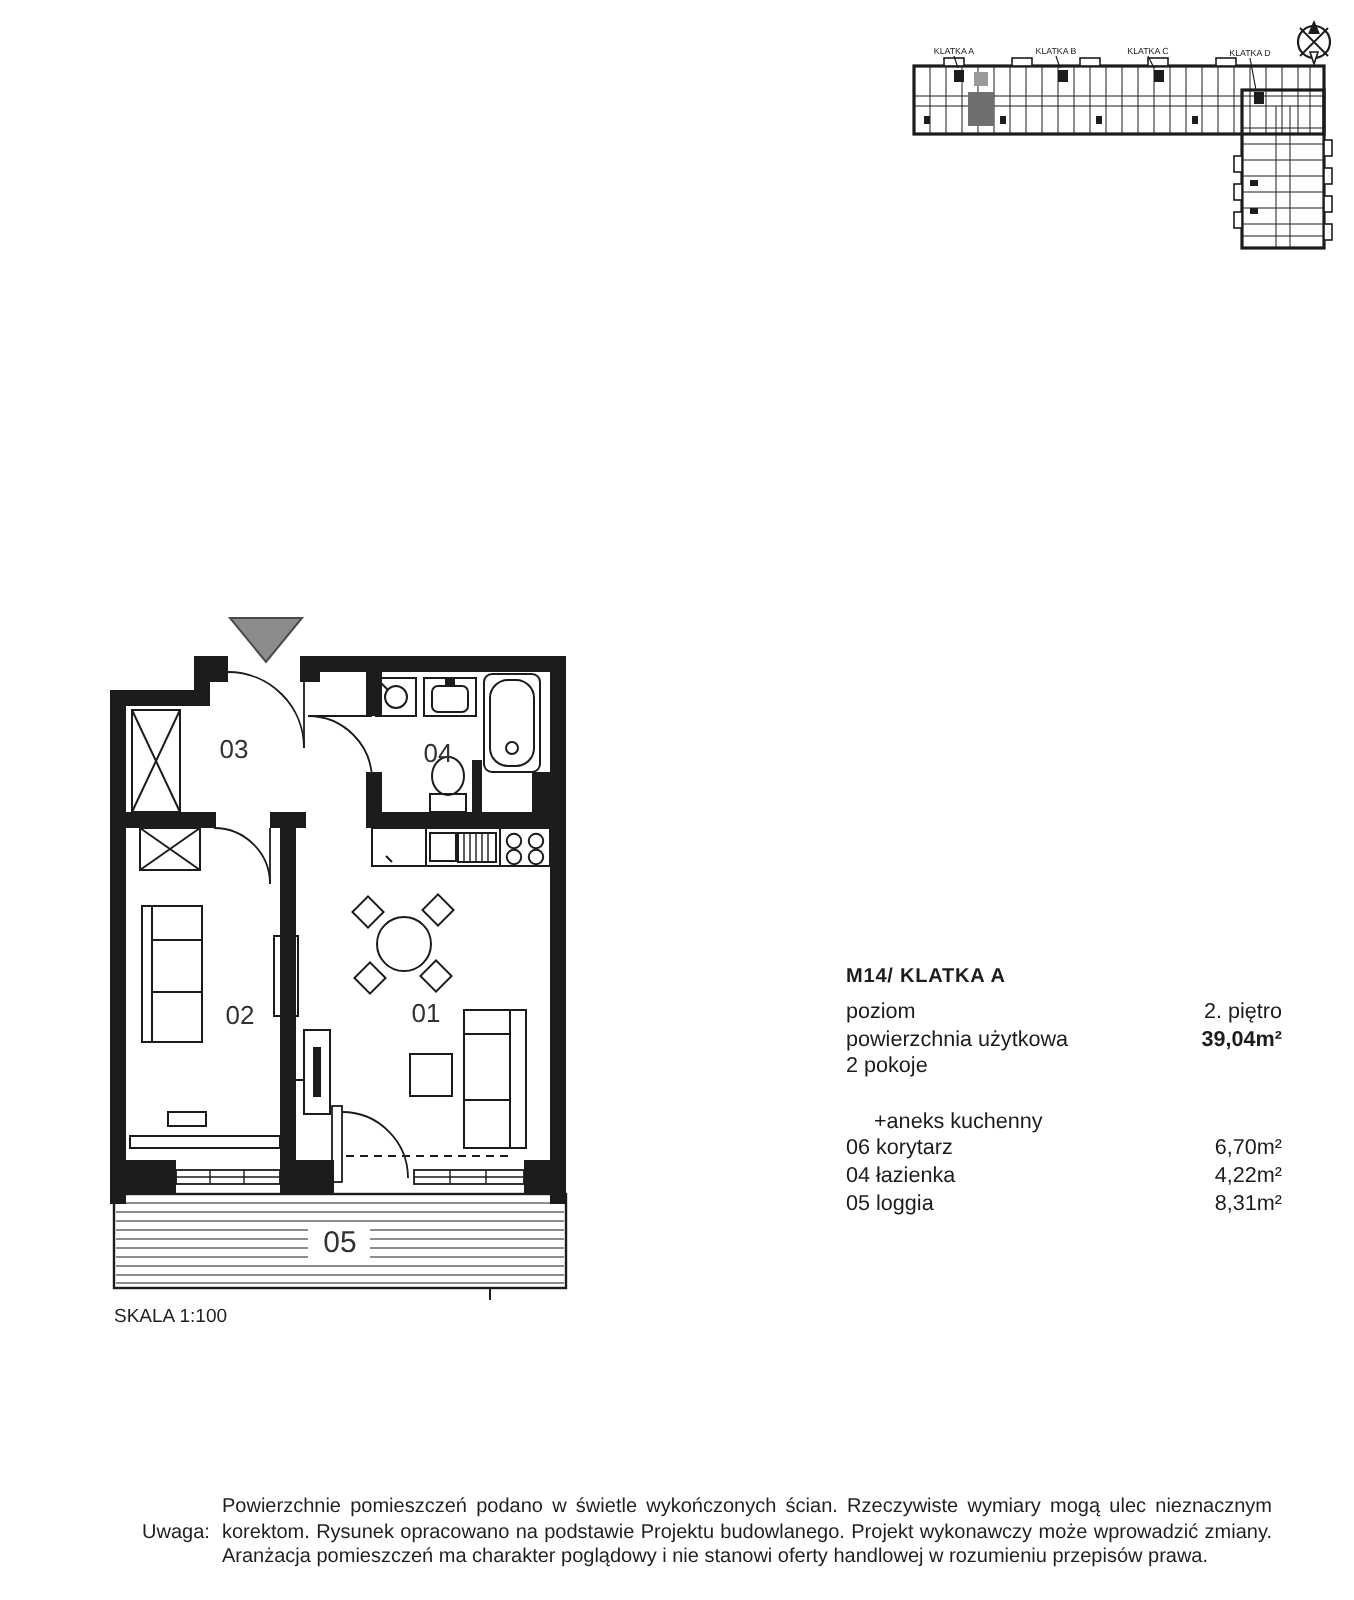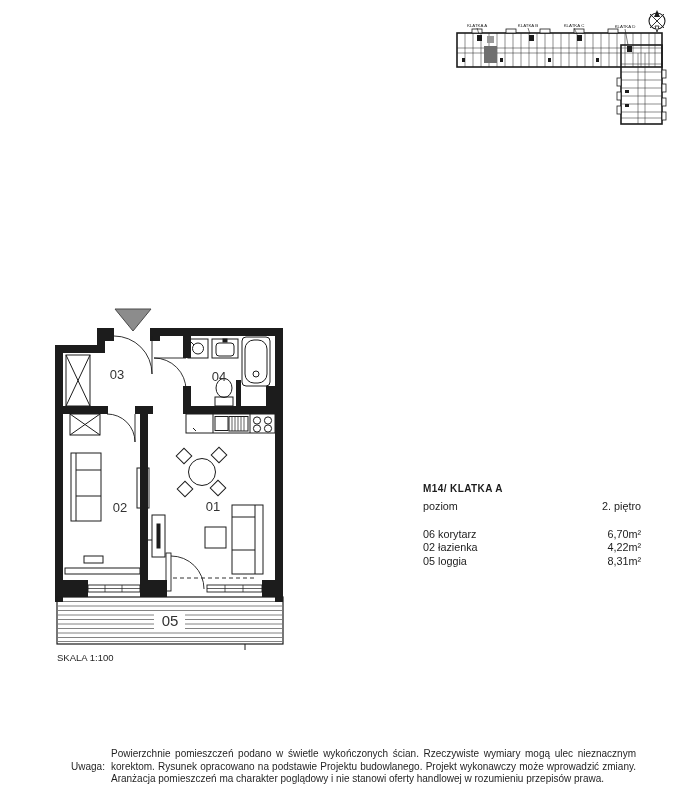--- a/index.html
+++ b/index.html
@@ -238,29 +238,41 @@
   <text x="57" y="661" font-size="9.5" fill="#1f1f1f">SKALA 1:100</text>
 </svg>
 
 <div class="details">
   <p class="title">M14/ KLATKA A</p>
 
   <div class="row">
     <span class="lbl">poziom</span>
     <span class="val">2. piętro</span>
   </div>
+  <div class="row">
+    <span class="lbl">powierzchnia użytkowa</span>
+    <span class="val bold">39,04m²</span>
+  </div>
+  <div class="row">
+    <span class="lbl">2 pokoje</span>
+    <span class="val"></span>
+  </div>
 
   <div class="spacer"></div>
 
+  <div class="row indent">
+    <span class="lbl">+aneks kuchenny</span>
+    <span class="val"></span>
+  </div>
   <div class="row">
     <span class="lbl">06 korytarz</span>
     <span class="val">6,70m²</span>
   </div>
   <div class="row">
-    <span class="lbl">02 łazienka</span>
+    <span class="lbl">04 łazienka</span>
     <span class="val">4,22m²</span>
   </div>
   <div class="row">
     <span class="lbl">05 loggia</span>
     <span class="val">8,31m²</span>
   </div>
 </div>
 
 <div class="disclaimer">
   <span class="dlabel">Uwaga:</span>

